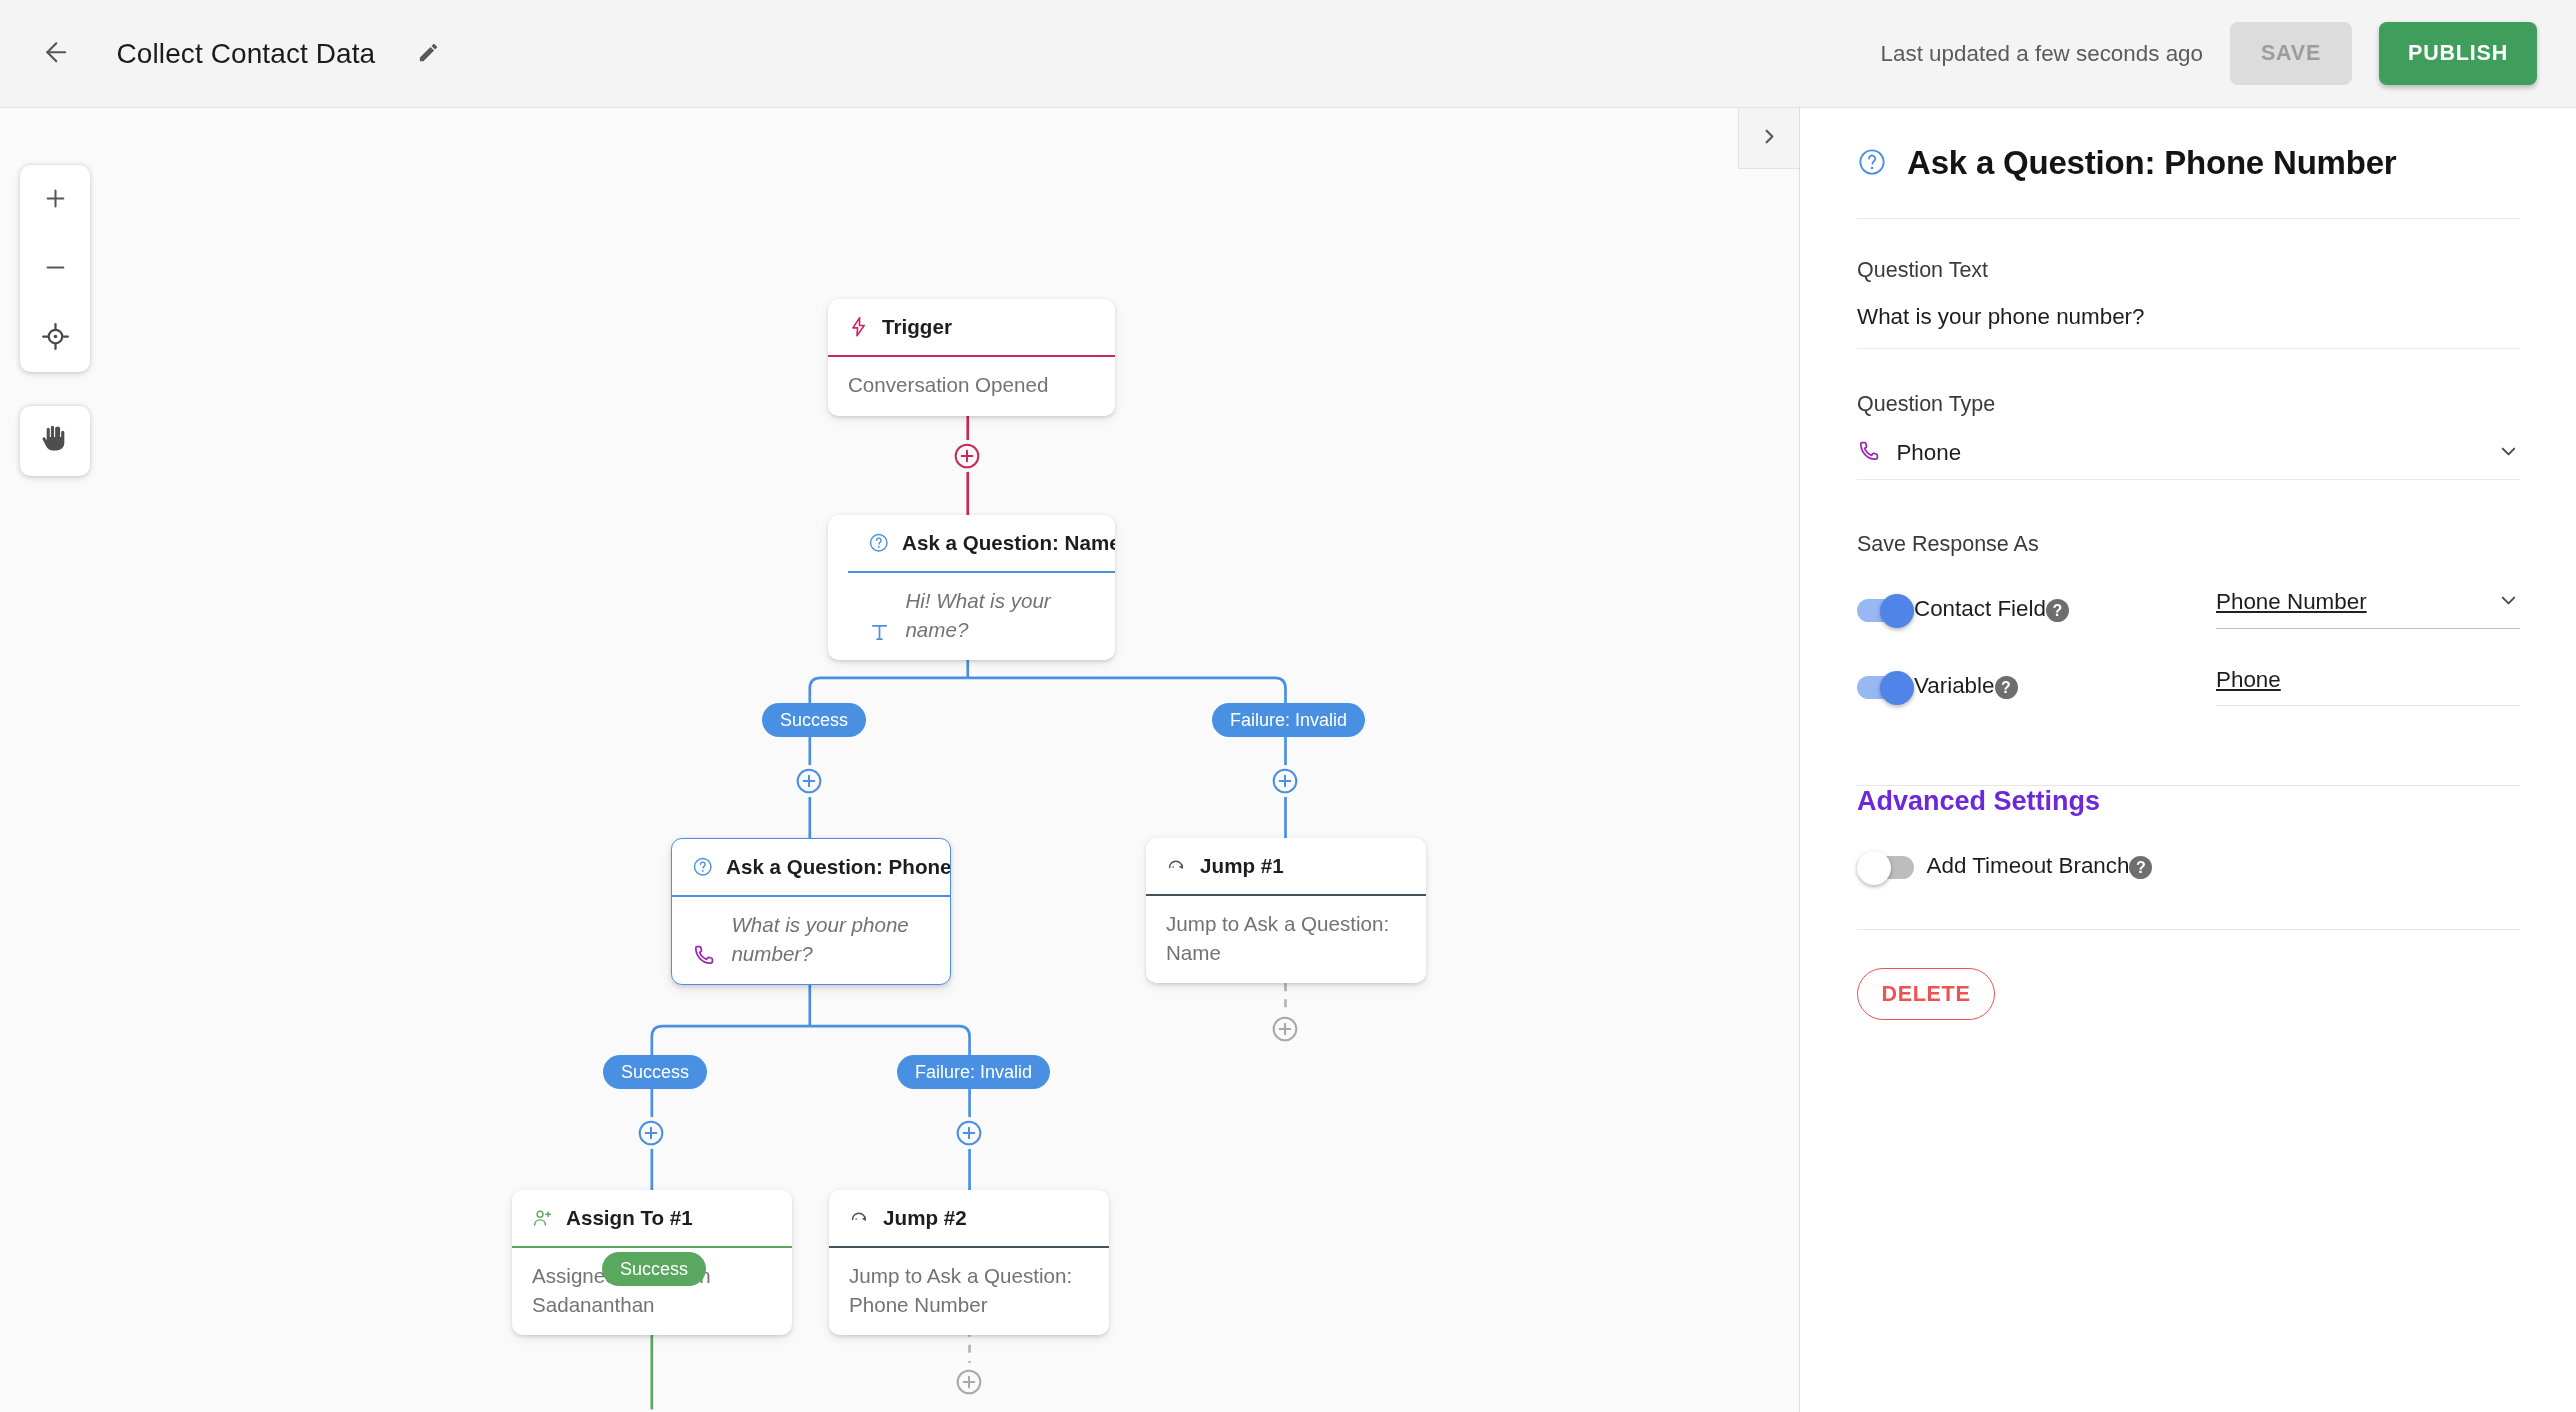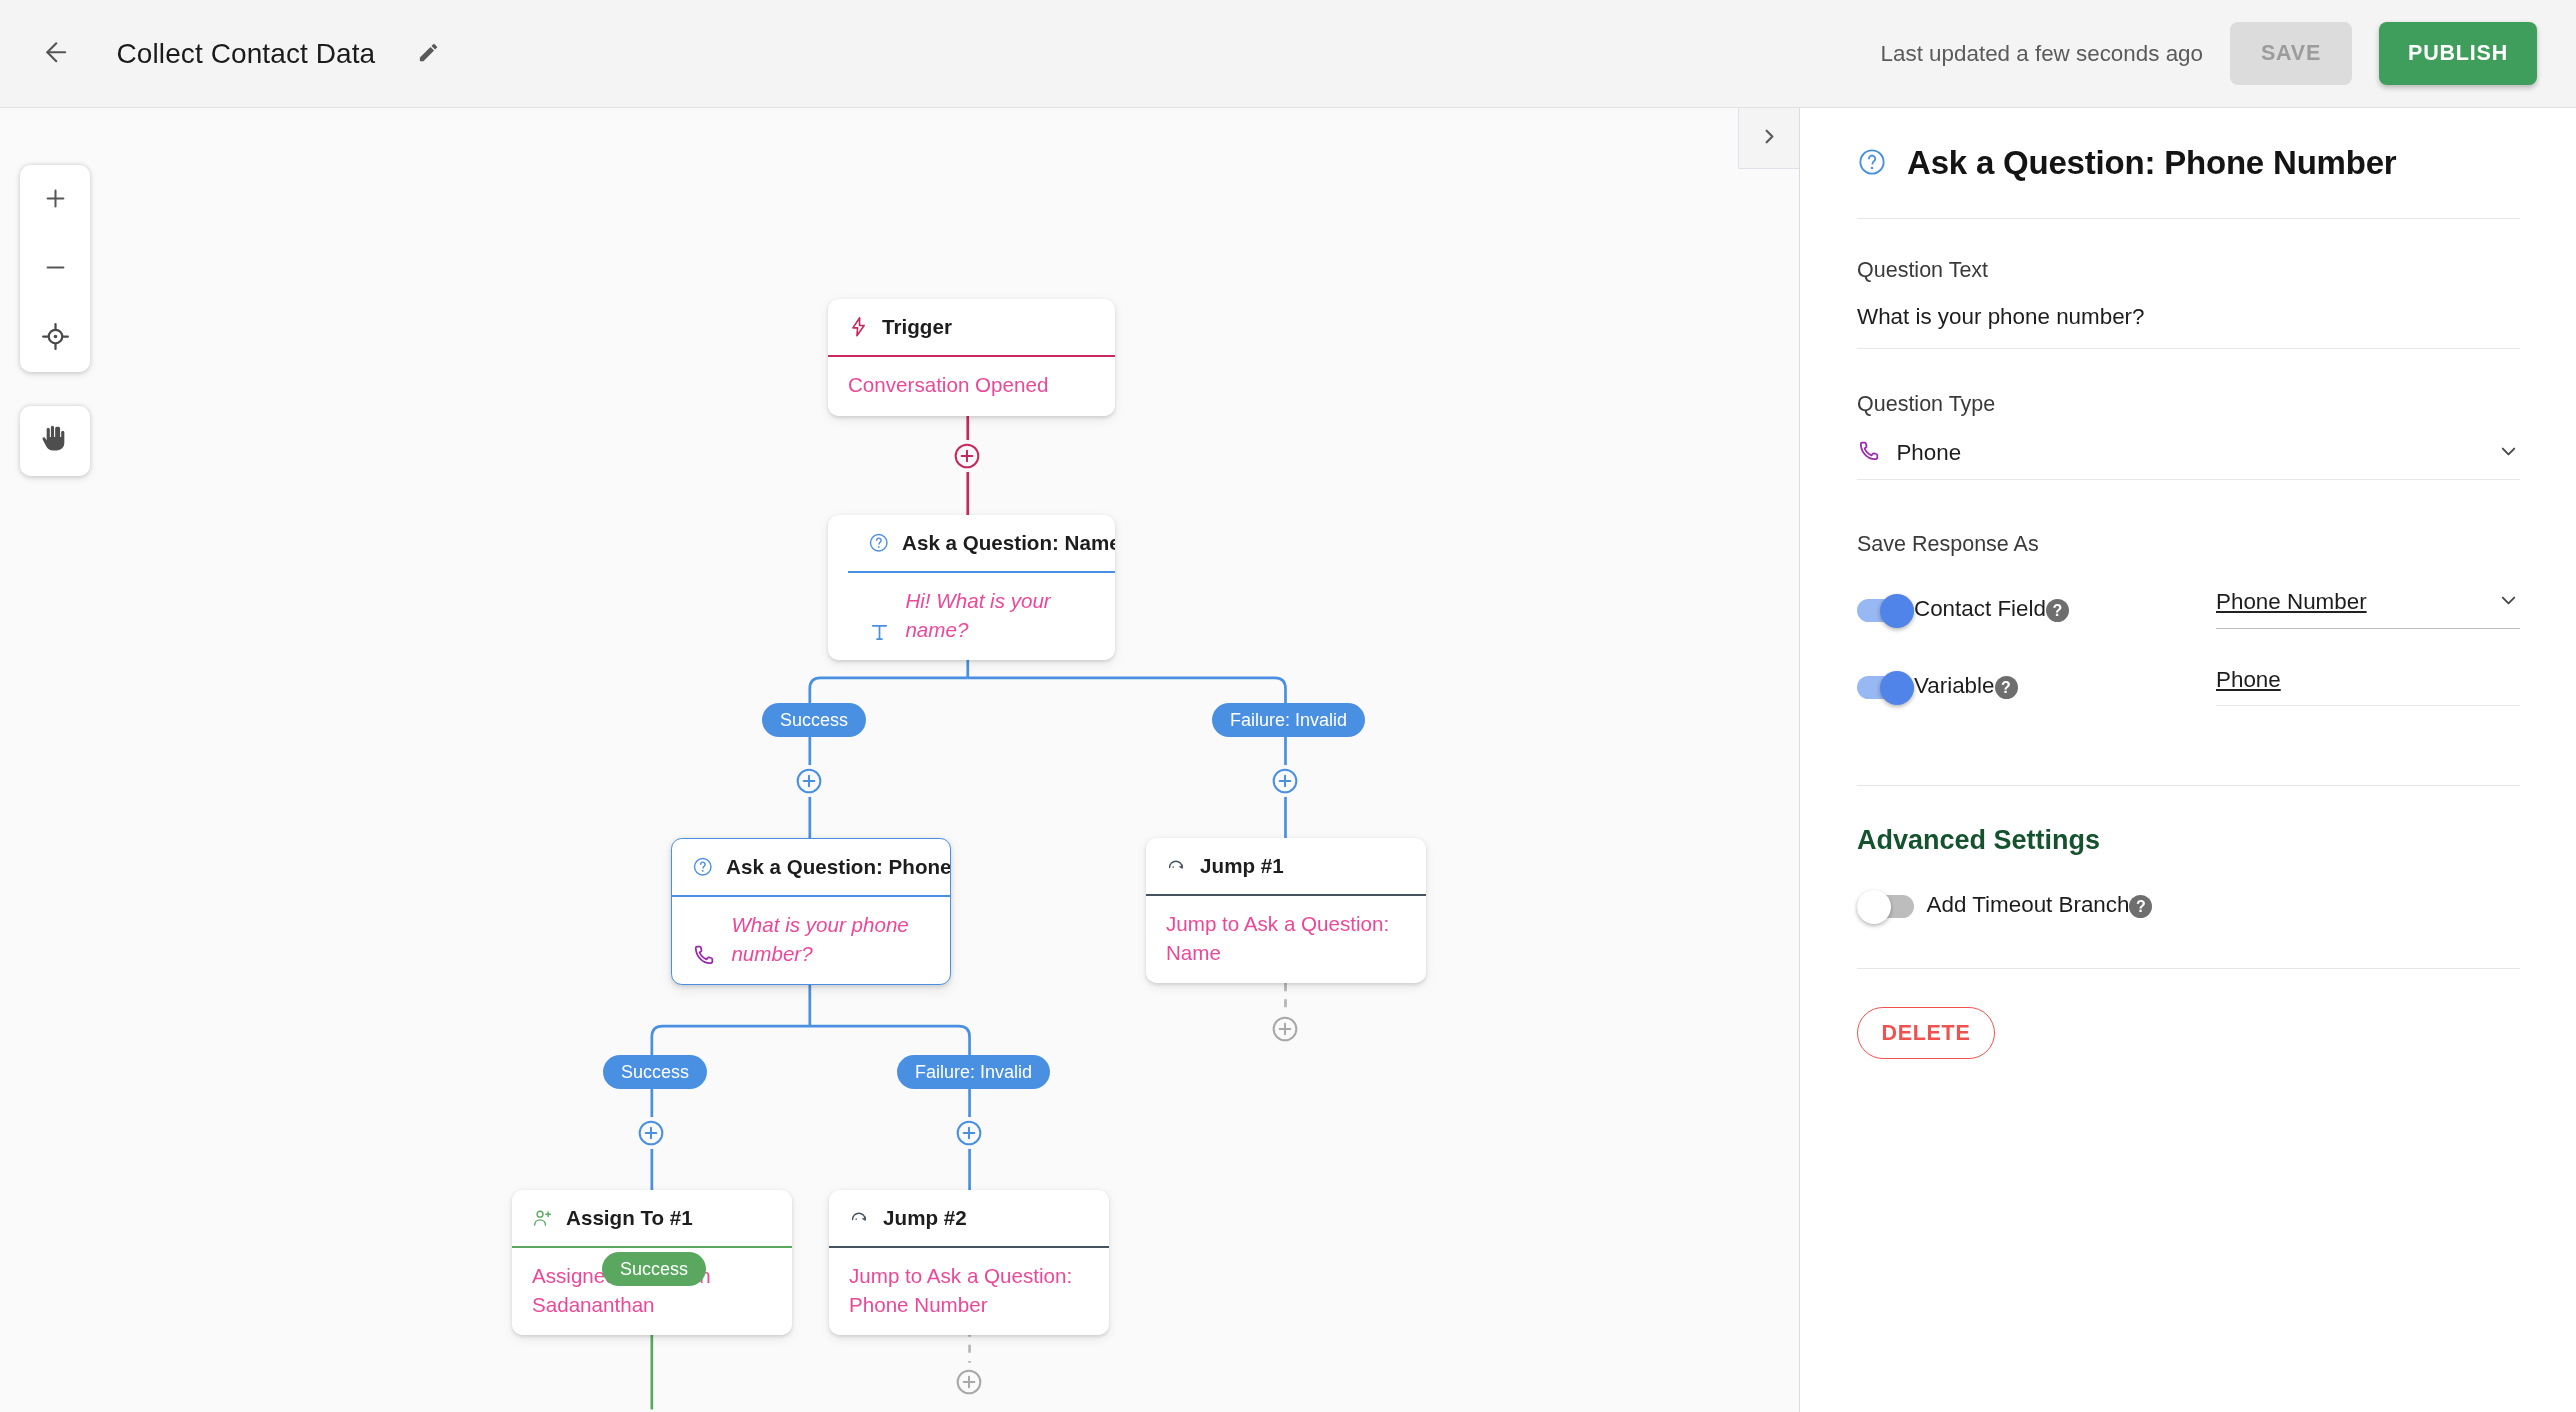--- a/index.html
+++ b/index.html
@@ -115,21 +115,21 @@
   .node-head {
     display: flex; align-items: center; gap: 12.6px;
     padding: 0 20px; height: 56px;
     font-size: 20.6px; font-weight: 700; color: #1d1d1d;
     white-space: nowrap; overflow: hidden;
   }
   .node-head .nh-ico { display: flex; align-items: center; flex: 0 0 auto; }
   .node-body {
     display: flex; align-items: center; gap: 14.4px;
     padding: 14.4px 20px 16px 20px;
-    font-size: 20.6px; color: #ec4899; line-height: 1.38;
+    font-size: 20.6px; color: #737373; line-height: 1.38;
   }
   .node-body .nb-ico { flex: 0 0 auto; display: flex; align-items: center; }
   .node-body.italic { font-style: italic; align-items: flex-end; }
   .rule-crimson { height: 1.8px; background: #c8285d; }
   .rule-blue    { height: 1.8px; background: #4a90e2; }
   .rule-green   { height: 1.8px; background: #5aa860; }
   .rule-slate   { height: 1.8px; background: #44525e; }
 
   .badge {
     position: absolute;
@@ -218,22 +218,21 @@
   }
   .toggle-right { flex: 1; display: flex; align-items: center; }
   .value-field {
     flex: 1; padding-bottom: 12.6px;
     display: flex; align-items: center; text-decoration: underline;
   }
   .value-field .chev { margin-left: auto; color: #4a4a4a; }
 
   #hr-advanced { margin-top: 79px; }
   #advanced-title {
-    margin-top: 39px;
-    font-size: 27px; font-weight: 700; color: #14532d;
+    font-size: 27px; font-weight: 700; color: #6d28d9;
   }
   #timeout-row { margin-top: 36px; }
   #hr-delete { margin-top: 50px; }
   #delete-btn {
     margin-top: 38px;
     width: 138px; height: 52px;
     border: 0.9px solid #ef5350; border-radius: 26px;
     background: #fff; color: #ef5350;
     font-size: 21.5px; font-weight: 700; letter-spacing: 0.7px;
     font-family: "Liberation Sans", sans-serif;

